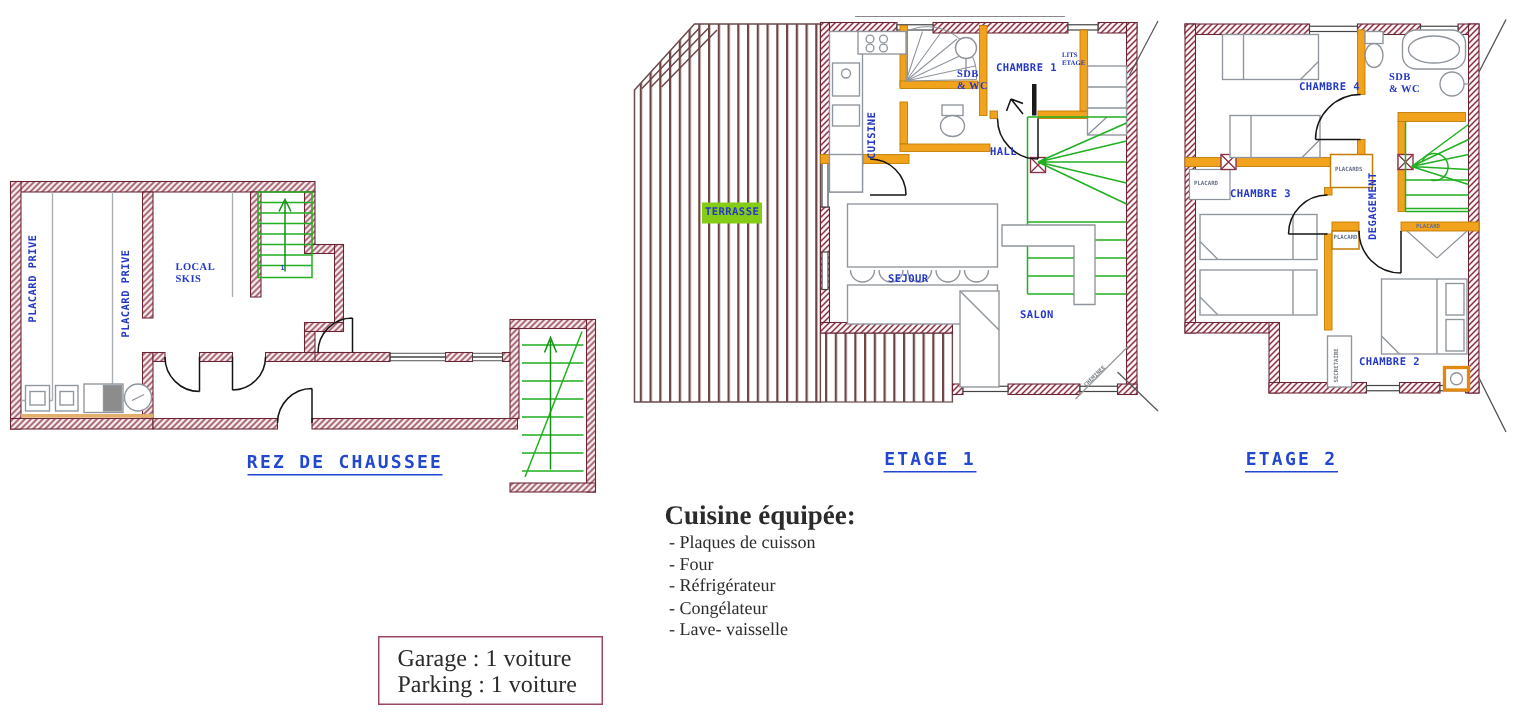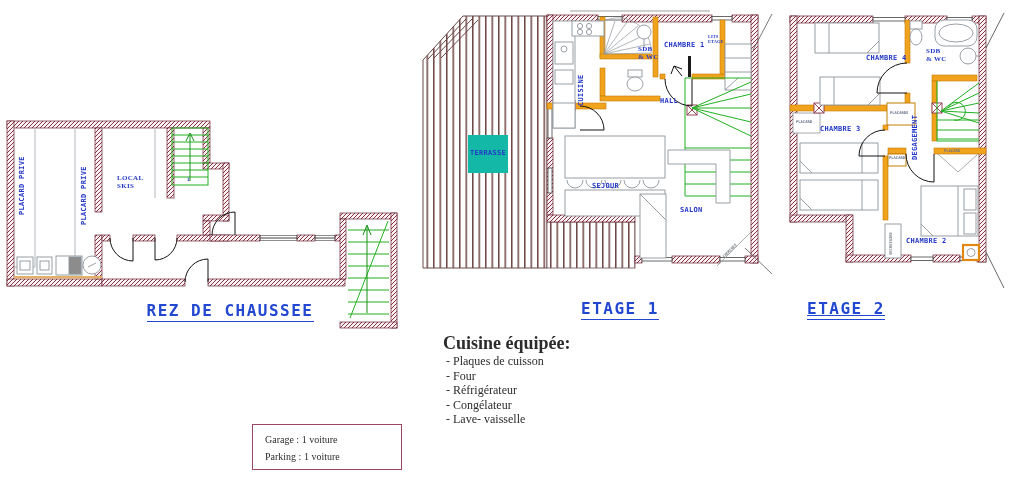--- a/index.html
+++ b/index.html
@@ -7,30 +7,30 @@
           font-family:"DejaVu Sans Mono", monospace;}
   .plan{position:absolute;}
   .plan svg{position:absolute;left:0;top:0;}
   .lbl{position:absolute;color:#2438c8;font-size:7px;font-weight:bold;letter-spacing:.3px;
        line-height:7.5px;white-space:nowrap;}
   .lbl .ln{display:block;font-family:Liberation Serif, serif;}
   .vtext{writing-mode:vertical-rl;transform:rotate(180deg);white-space:nowrap;}
   .tiny{font-size:4.5px;letter-spacing:0;line-height:4.8px;color:#4a5a86;font-weight:bold;}
   .micro{font-size:3.8px;letter-spacing:0;line-height:4px;color:#66708a;font-weight:bold;}
   .gray{color:#7b8288;}
-  .title{position:absolute;color:#2247d0;font-size:16px;font-weight:bold;letter-spacing:1.5px;
+  .title{position:absolute;color:#2247d0;font-size:12px;font-weight:bold;letter-spacing:1.5px;
          text-align:center;}
   .title span{border-bottom:1.5px solid #2247d0;padding-bottom:1px;}
-  .whitebg{background:#14b8a6;padding:15px 2px;}
+  .whitebg{background:#84cc16;padding:3px 2px;}
   .rot45{transform:rotate(-45deg);transform-origin:left top;}
   .note{position:absolute;font-family:"Liberation Serif", serif;color:#2b2b2b;}
   .note-head{font-size:18px;font-weight:bold;}
   .note-item{font-size:12px;line-height:14.5px;padding-left:3px;}
   .garage{position:absolute;border:1.5px solid #9c4666;font-family:"Liberation Serif", serif;
-          color:#2b2b2b;font-size:10px;line-height:17px;padding:6px 0 4px 12px;}
+          color:#2b2b2b;font-size:16px;line-height:17px;padding:6px 0 4px 12px;}
 </style>
 </head>
 <body>
 
 <div id="canvas">
 
   <div class="plan" style="left:5px;top:115px;width:400px;height:215px;">
     <svg width="400" height="215" viewBox="0 0 400 215">
       <defs>
         <pattern id="hatch1" width="4" height="4" patternUnits="userSpaceOnUse">
@@ -341,21 +341,21 @@
       <span class="ln">&amp; WC</span>
     </div>
     <div class="lbl vtext" style="left:124px;top:70px;height:82px;">DEGAGEMENT</div>
     <div class="lbl micro" style="left:102px;top:103px;">PLACARDS</div>
     <div class="lbl micro" style="left:8px;top:112px;">PLACARD</div>
     <div class="lbl" style="left:32px;top:118px;text-align:center;">CHAMBRE 3</div>
     <div class="lbl micro" style="left:156px;top:141px;">PLACARD</div>
     <div class="lbl micro" style="left:101px;top:148px;width:16px;overflow:hidden;white-space:nowrap;">PLACARD</div>
     <div class="lbl" style="left:118px;top:230px;">CHAMBRE 2</div>
     <div class="lbl micro vtext gray" style="left:101px;top:219px;height:28px;">SECRETAIRE</div>
-    <div class="title" style="left:13px;top:291px;width:90px;text-decoration:underline;"><span>ETAGE 2</span></div>
+    <div class="title" style="left:28px;top:291px;width:90px;"><span>ETAGE 2</span></div>
   </div>
 
   <div class="note" style="left:443px;top:333px;">
     <div class="note-head">Cuisine équipée:</div>
     <div class="note-item">- Plaques de cuisson</div>
     <div class="note-item">- Four</div>
     <div class="note-item">- Réfrigérateur</div>
     <div class="note-item">- Congélateur</div>
     <div class="note-item">- Lave- vaisselle</div>
   </div>

